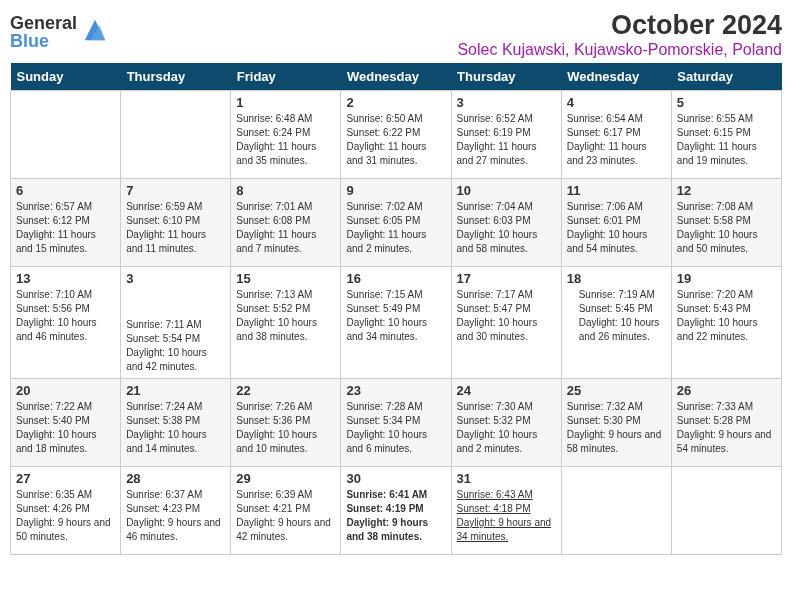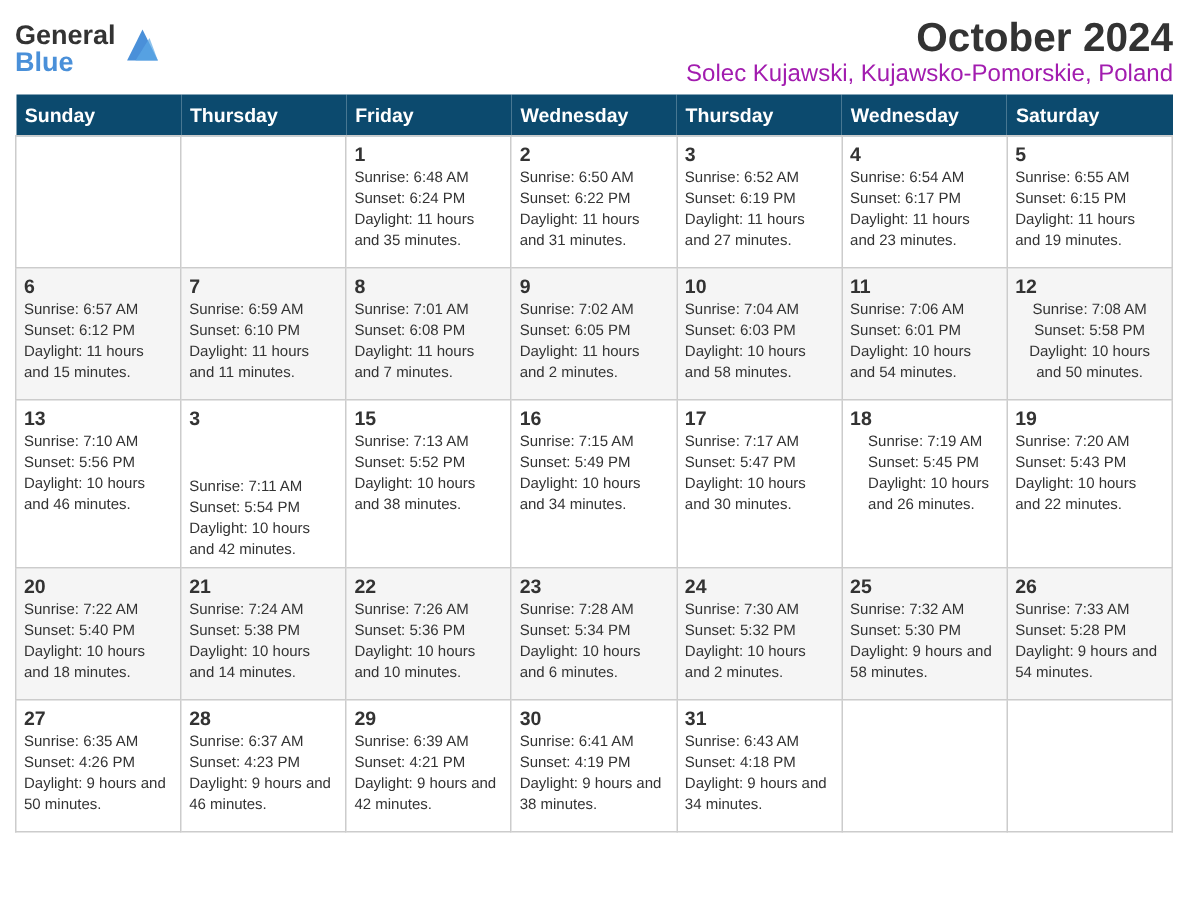--- a/index.html
+++ b/index.html
@@ -197,21 +197,21 @@
 Daylight: 10 hours and 58 minutes.</div>
         </td>
         <td>
           <span class="day-num">11</span>
           <div class="day-info" style="white-space: pre-line;">Sunrise: 7:06 AM
 Sunset: 6:01 PM
 Daylight: 10 hours and 54 minutes.</div>
         </td>
         <td>
           <span class="day-num">12</span>
-          <div class="day-info" style="white-space: pre-line; text-align: center;">Sunrise: 7:08 AM
+          <div class="day-info" style="white-space: pre-line;">Sunrise: 7:08 AM
 Sunset: 5:58 PM
 Daylight: 10 hours and 50 minutes.</div>
         </td>
       </tr>
       <tr>
         <td>
           <span class="day-num">13</span>
           <div class="day-info" style="white-space: pre-line;">Sunrise: 7:10 AM
 Sunset: 5:56 PM
 Daylight: 10 hours and 46 minutes.</div>
@@ -311,27 +311,27 @@
 Daylight: 9 hours and 46 minutes.</div>
         </td>
         <td>
           <span class="day-num">29</span>
           <div class="day-info" style="white-space: pre-line;">Sunrise: 6:39 AM
 Sunset: 4:21 PM
 Daylight: 9 hours and 42 minutes.</div>
         </td>
         <td>
           <span class="day-num">30</span>
-          <div class="day-info" style="white-space: pre-line;">Sunrise: 6:41 AM
+          <div class="day-info" style="white-space: pre-line; font-weight: bold;">Sunrise: 6:41 AM
 Sunset: 4:19 PM
 Daylight: 9 hours and 38 minutes.</div>
         </td>
         <td>
           <span class="day-num">31</span>
-          <div class="day-info" style="white-space: pre-line;">Sunrise: 6:43 AM
+          <div class="day-info" style="white-space: pre-line; text-decoration: underline;">Sunrise: 6:43 AM
 Sunset: 4:18 PM
 Daylight: 9 hours and 34 minutes.</div>
         </td>
         <td class="empty"></td>
         <td class="empty"></td>
       </tr>
     </tbody>
 </table>
 
 </body></html>

